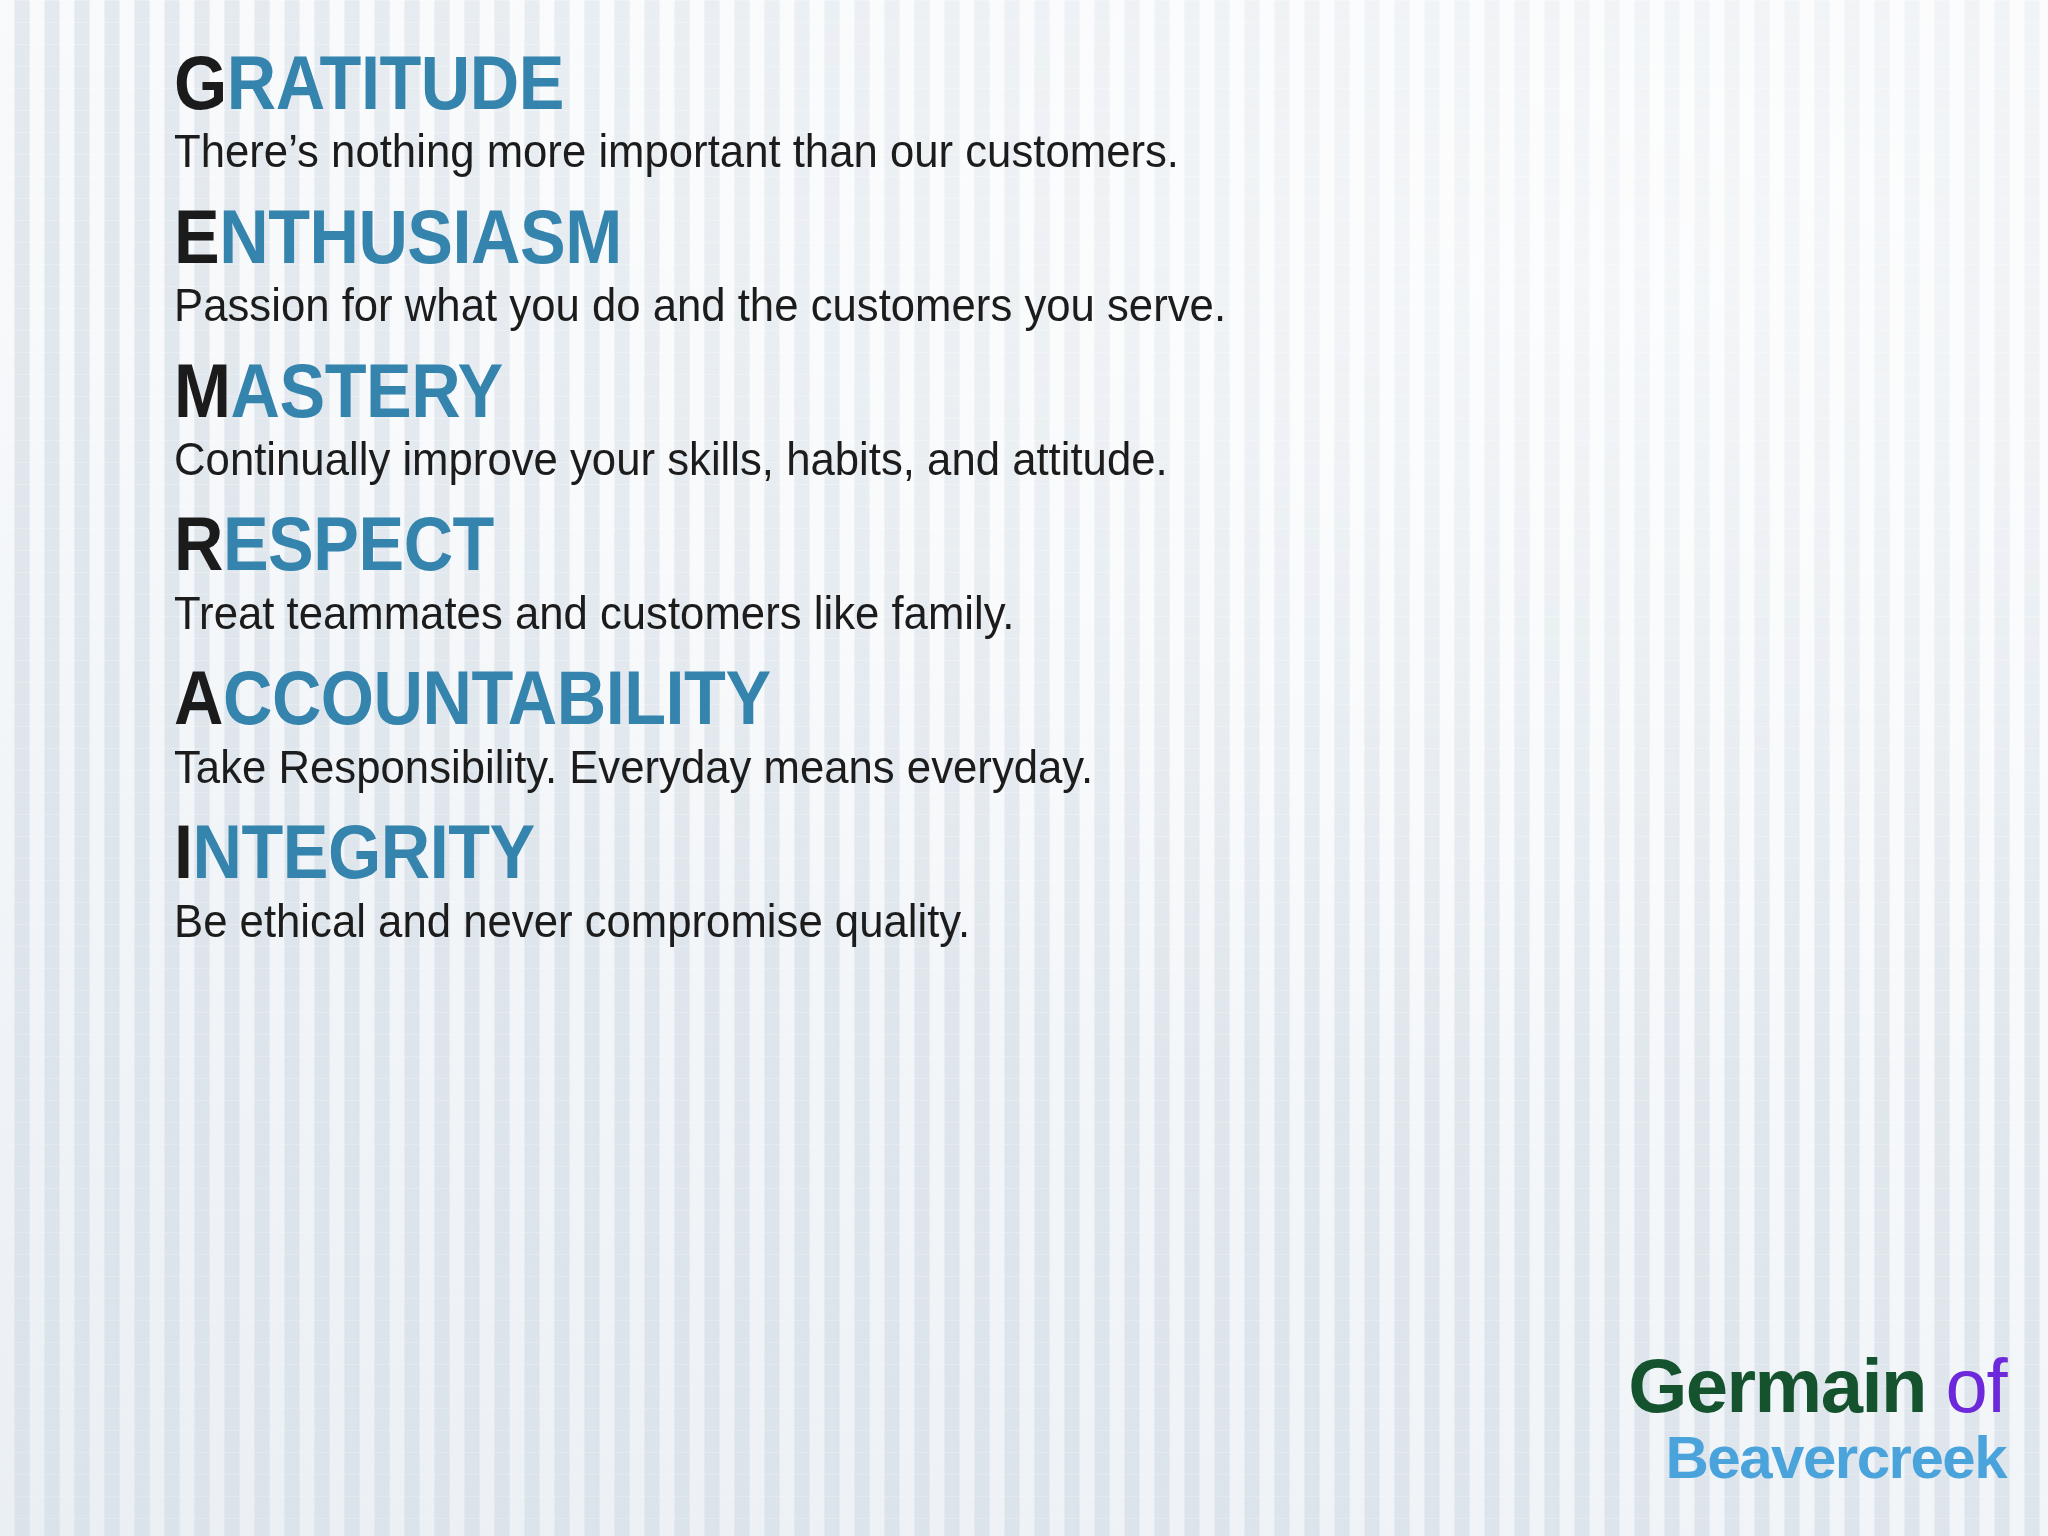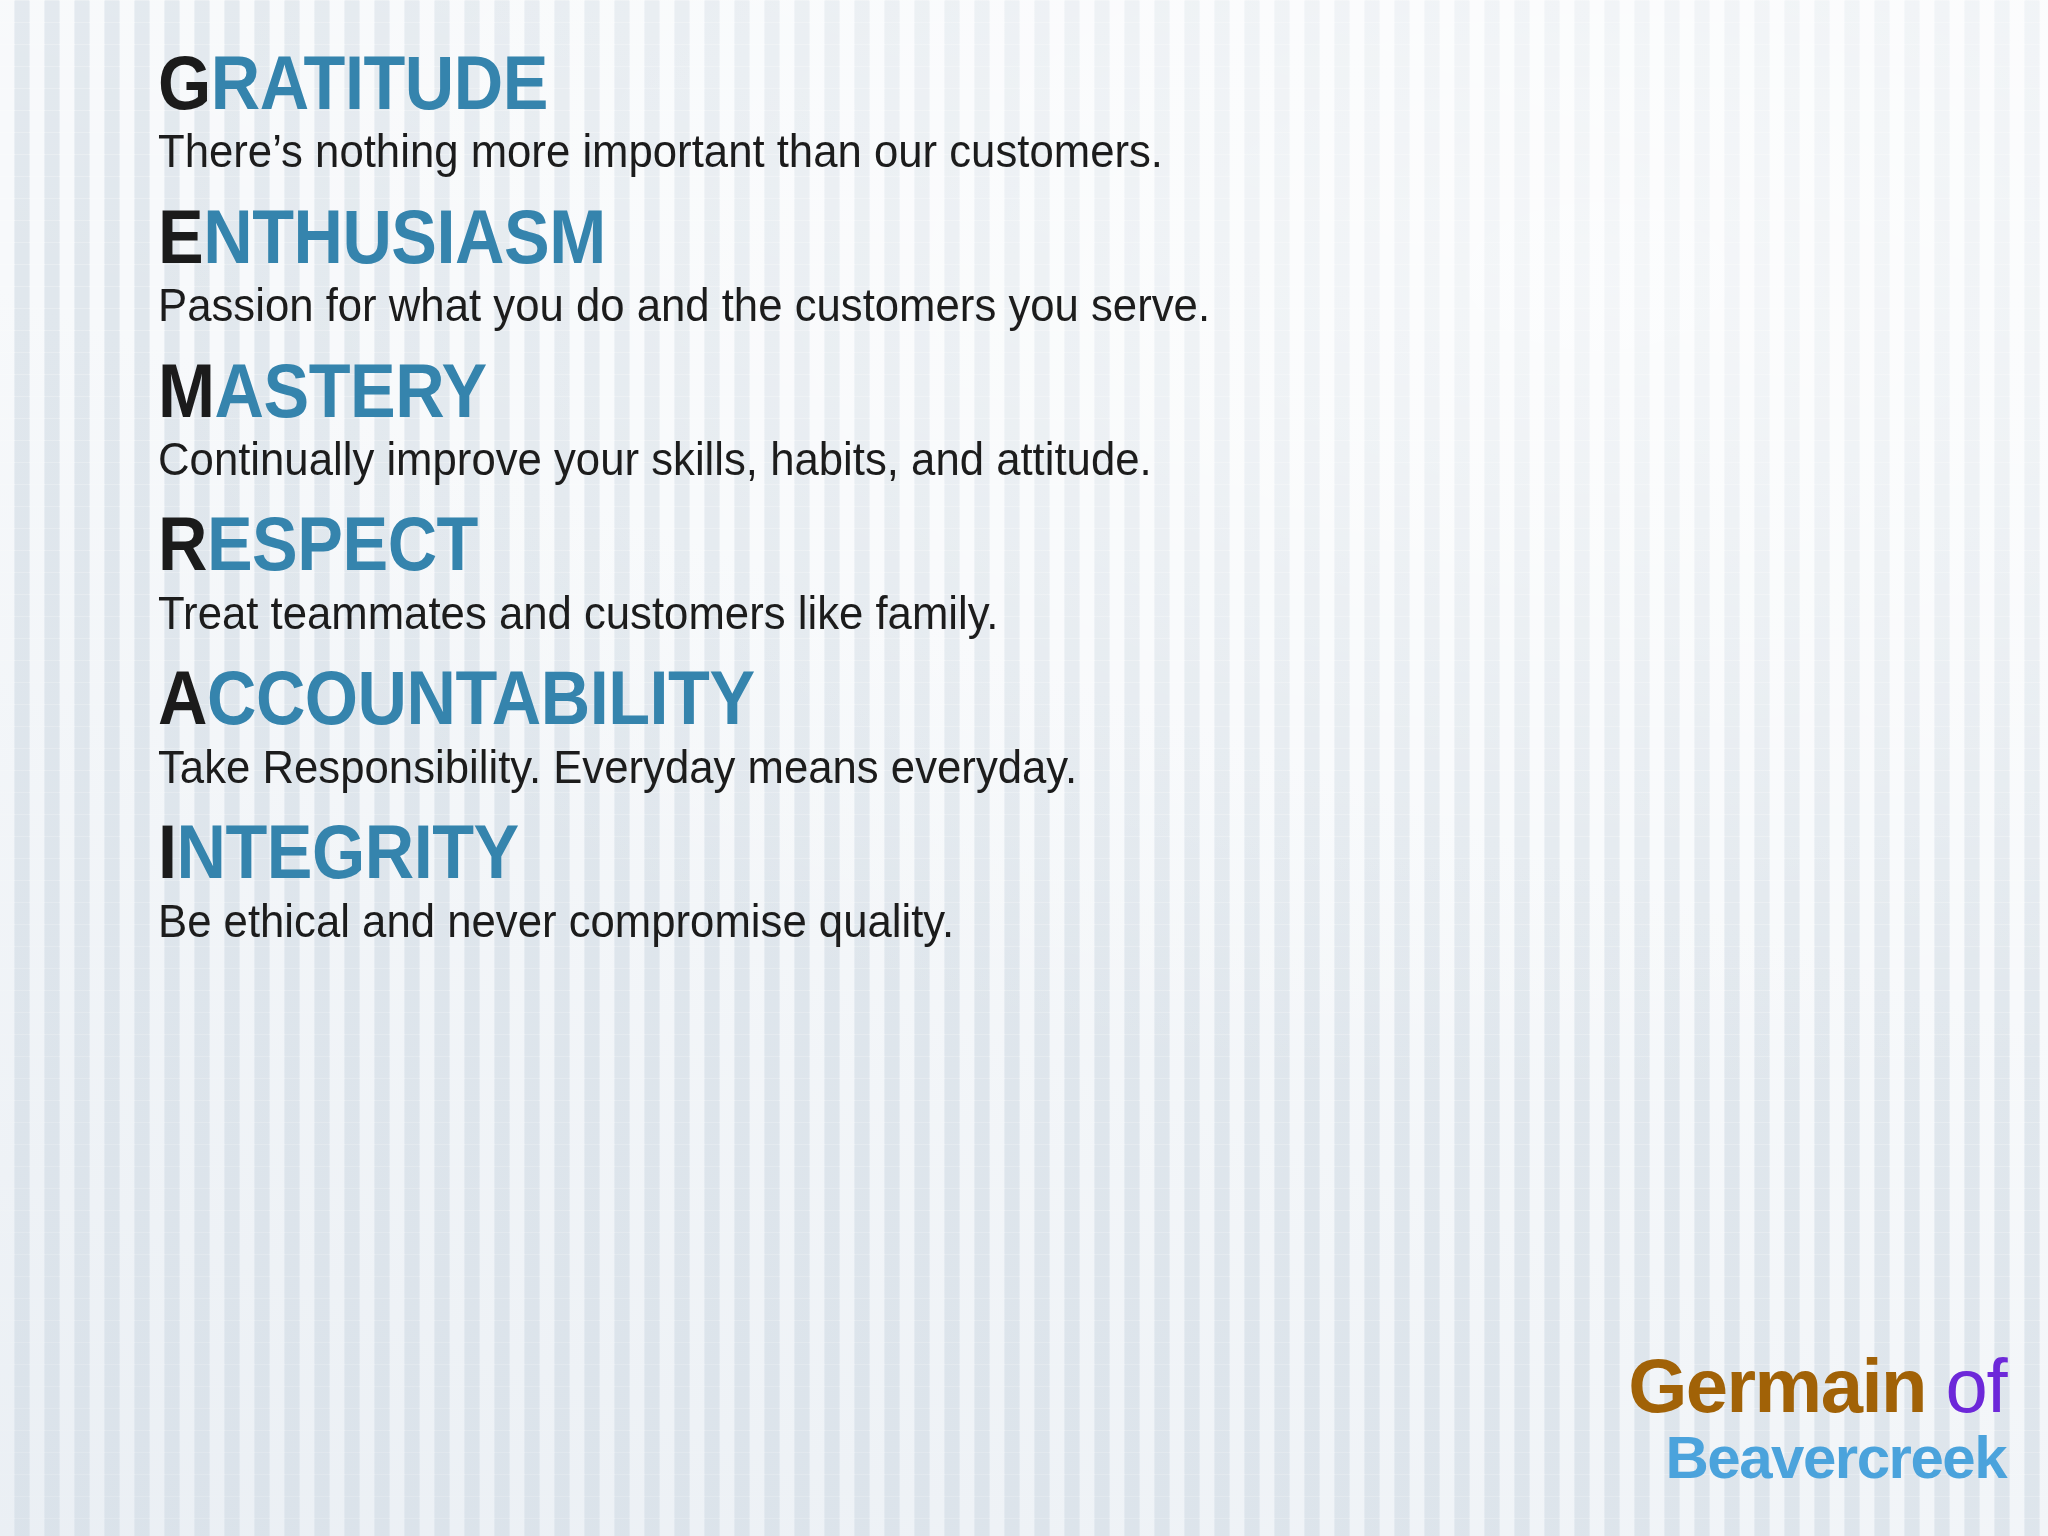--- a/index.html
+++ b/index.html
@@ -57,21 +57,21 @@
 
   
   #values {
     position: absolute;
     left: 158px;
     top: 46px;
     width: 1500px;
   }
 
   .value-block {
-    margin: 0 0 24px 0;
+    margin: 0 0 24px 16px;
   }
   .value-block:last-child { margin-bottom: 0; }
 
   .value-heading {
     font-family: "Liberation Sans Narrow", "Liberation Sans", sans-serif;
     font-weight: 700;
     font-size: 76px;
     line-height: 0.98;
     letter-spacing: -0.5px;
     margin: 0 0 6px 0;
@@ -110,21 +110,21 @@
 
   .logo-line1 {
     font-family: "Liberation Sans", sans-serif;
     font-size: 76px;
     letter-spacing: -1.5px;
     white-space: nowrap;
     margin: 0 0 4px 0;
   }
   .logo-name {
     font-weight: 700;
-    color: #a16207;
+    color: #14532d;
   }
   .logo-of {
     font-weight: 400;
     color: #6d28d9;
   }
 
   .logo-line2 {
     font-family: "Liberation Sans", sans-serif;
     font-weight: 700;
     font-size: 60px;

